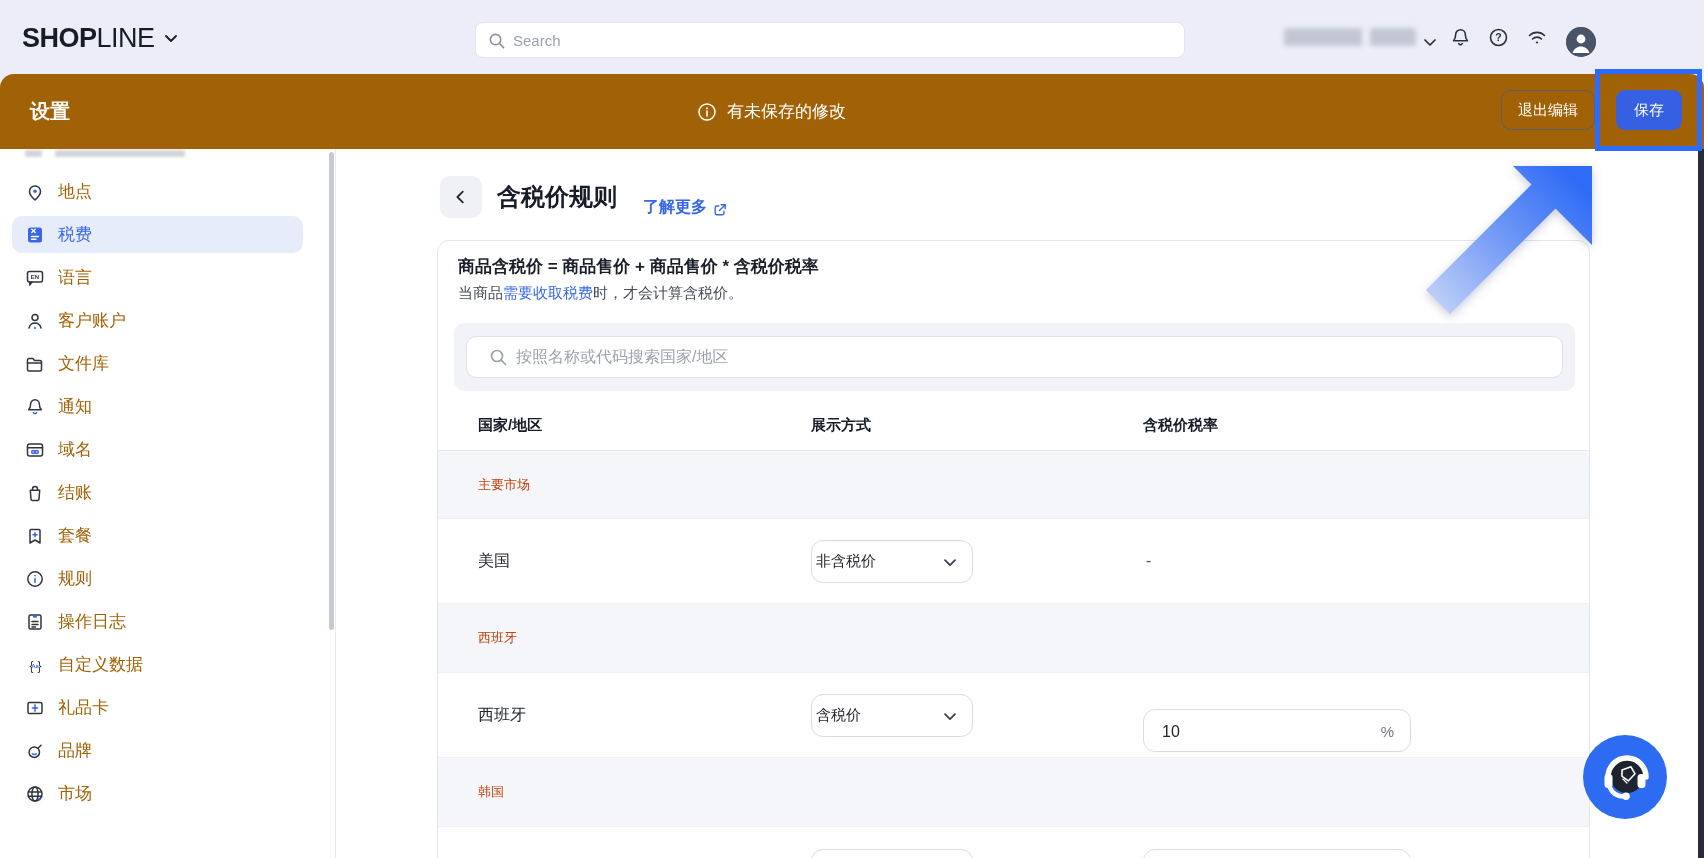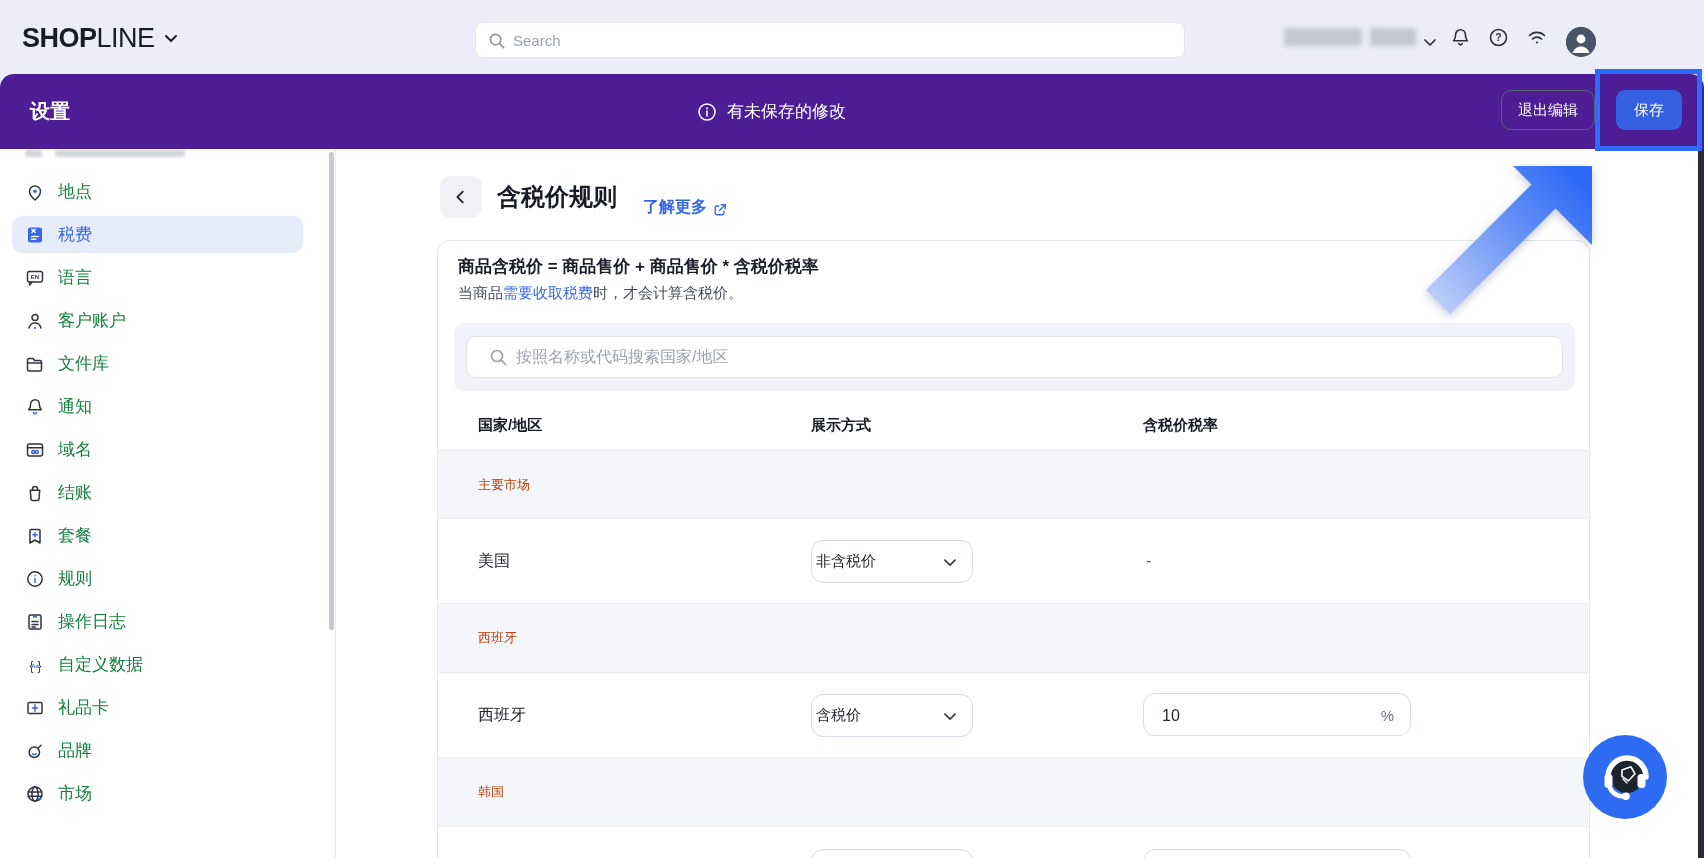--- a/index.html
+++ b/index.html
@@ -18,33 +18,33 @@
   .top-search input { border:none; outline:none; background:transparent; margin-left:8px; font-size:15px; color:#30343f; width:600px; font-family:inherit; }
   .top-search input::placeholder { color:#9aa1ad; }
   .top-right { position:absolute; right:0; top:0; height:74px; width:430px; }
   .censor { position:absolute; top:28px; height:18px; background:#c3c7d3; border-radius:3px; filter:blur(2.5px); }
   .censor.c1 { left:10px; width:78px; }
   .censor.c2 { left:96px; width:46px; }
   .tr-icon { position:absolute; top:27px; cursor:pointer; }
   .avatar { position:absolute; left:292px; top:27px; width:30px; height:30px; border-radius:50%; background:#4a5468; overflow:hidden; cursor:pointer; }
 
   
-  .editbar { position:absolute; left:0; top:74px; width:1704px; height:75px; background:#4c1d95; border-radius:14px 14px 0 0; }
+  .editbar { position:absolute; left:0; top:74px; width:1704px; height:75px; background:#a16207; border-radius:14px 14px 0 0; }
   .editbar-title { position:absolute; left:30px; top:0; height:75px; line-height:75px; color:#fff; font-size:20px; font-weight:700; }
   .editbar-status { position:absolute; left:697px; top:0; height:75px; display:flex; align-items:center; gap:10px; color:#fff; font-size:17px; }
   .btn-exit { position:absolute; left:1501px; top:16px; width:94px; height:40px; border:1px solid #5a5f6b; border-radius:10px; background:transparent; color:#fff; font-size:15px; cursor:pointer; font-family:inherit; }
   .btn-save { position:absolute; left:1616px; top:16px; width:66px; height:40px; border:none; border-radius:9px; background:#3560e2; color:#fff; font-size:15px; cursor:pointer; font-family:inherit; }
 
   
   .sidebar { position:absolute; left:0; top:149px; width:336px; height:709px; background:#fff; border-right:1px solid #e8eaf0; }
   .sidebar-clip { position:absolute; left:0; top:0; width:336px; height:10px; overflow:hidden; }
   .clipbar { position:absolute; top:1px; height:7px; background:#b9bdc6; opacity:.65; border-radius:2px; filter:blur(1.5px); }
   .clipbar.a { left:25px; width:17px; } .clipbar.b { left:55px; width:130px; }
   .slist { position:absolute; left:0; top:21px; width:336px; }
-  .sitem { position:relative; height:43px; display:flex; align-items:center; padding-left:25px; cursor:pointer; color:#15803d; font-size:17px; }
+  .sitem { position:relative; height:43px; display:flex; align-items:center; padding-left:25px; cursor:pointer; color:#a16207; font-size:17px; }
   .sitem .sicon { width:20px; height:20px; margin-right:13px; display:flex; align-items:center; justify-content:center; }
   .sitem.sel { color:#3a66e8; font-weight:500; }
   .sitem.sel::before { content:""; position:absolute; left:12px; right:33px; top:3px; bottom:3px; background:#e7ecfb; border-radius:10px; z-index:0; }
   .sitem > * { position:relative; z-index:1; }
   .sscroll { position:absolute; left:329px; top:3px; width:5px; height:478px; background:#c6c9d2; border-radius:3px; }
 
   
   .main { position:absolute; left:336px; top:149px; width:1368px; height:709px; background:#fff; }
   .back-btn { position:absolute; left:104px; top:27px; width:42px; height:42px; background:#eff1f5; border-radius:10px; display:flex; align-items:center; justify-content:center; cursor:pointer; border:none; }
   .page-title { position:absolute; left:161px; top:27px; height:42px; line-height:42px; font-size:24px; font-weight:700; color:#171b26; }
@@ -368,21 +368,21 @@
             <span class="gname">西班牙</span>
           </div>
           <div class="trow country">
             <span class="cname">西班牙</span>
             <div class="dd" style="top: 21px;">
               <span class="ddlabel">含税价</span>
               <svg width="12" height="8" viewBox="0 0 12 8">
                 <path d="M1 1.2l5 5 5-5" fill="none" stroke="#3a3f4b" stroke-width="1.7" stroke-linecap="round" stroke-linejoin="round"></path>
               </svg>
             </div>
-            <div class="rate-field" style="top: 20px; padding-left: 29px;">
+            <div class="rate-field" style="top: 36px; padding-left: 29px;">
               <span class="rv">10</span>
               <span class="rs">%</span>
             </div>
           </div>
           <div class="trow group2">
             <span class="gname">韩国</span>
           </div>
           <div class="trow partial">
             <div class="dd"></div>
             <div class="rate-field"></div>

